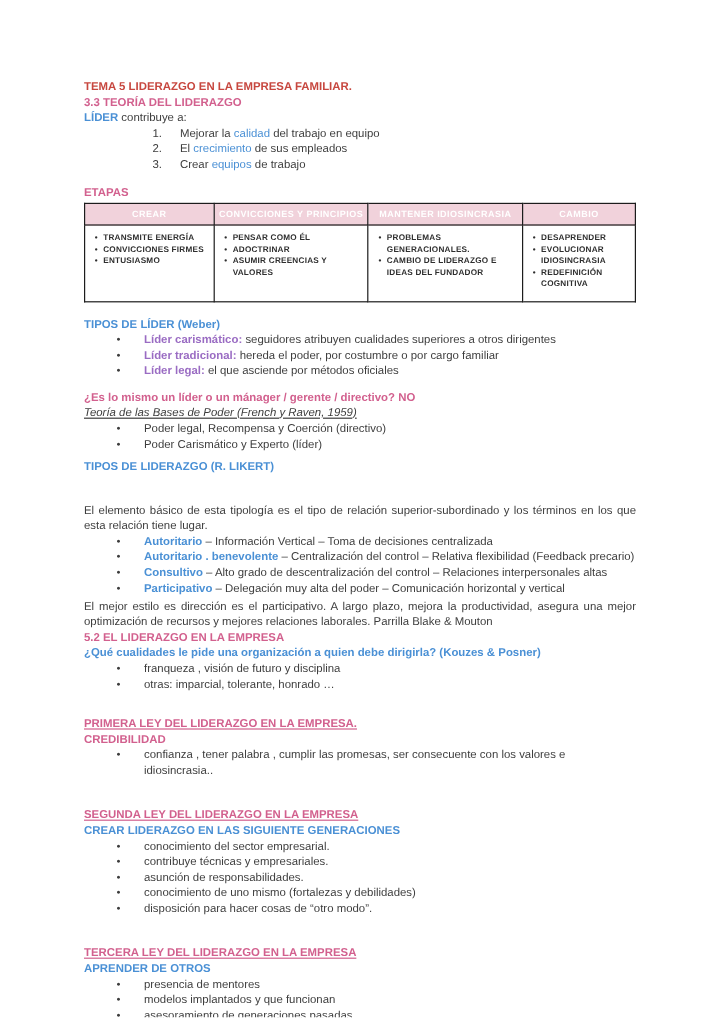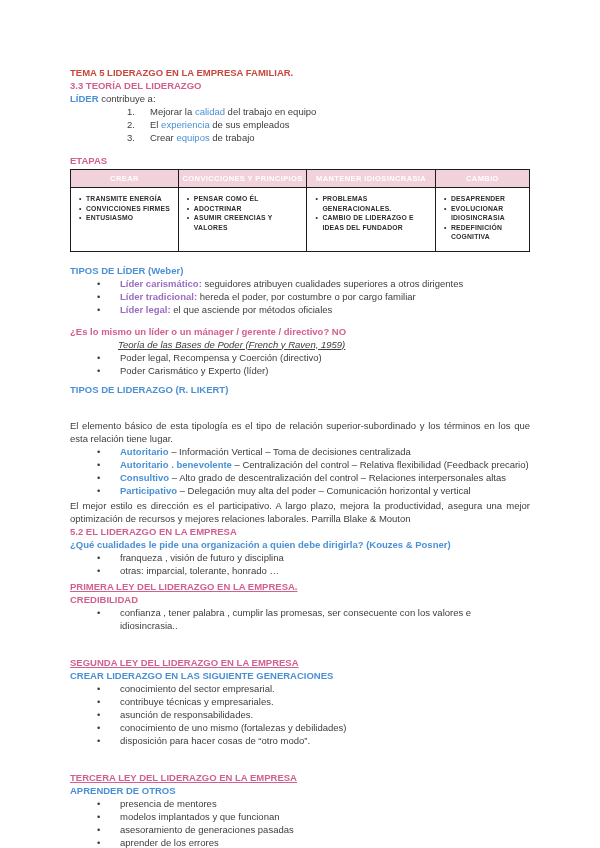--- a/index.html
+++ b/index.html
@@ -11,23 +11,23 @@
     color:#3d3d3d;
     overflow:hidden;
   }
   p,h1,h2,h3 { margin:0; font-size:9.5px; line-height:13px; font-weight:normal; }
   .b  { font-weight:bold; }
   .red    { color:#c7473f; }
   .pink   { color:#d2608e; }
   .blue   { color:#4a90d5; }
   .purple { color:#9a6cc3; }
   .u  { text-decoration:underline; }
-  .it { font-style:italic;margin-left:48px; }
+  .it { font-style:italic; }
   .just { text-align:justify;margin-top:23px; }
-  .mt2 {margin-top:2px;} .mt3 {margin-top:3px;} .mt6 {margin-top:6px;}
+  .mt2 {margin-top:2px;} .mt3 {margin-top:20px;} .mt6 {margin-top:6px;}
   .mt7 {margin-top:24px;} .mt9 {margin-top:9px;} .mt10 {margin-top:10px;}
   .mt12 {margin-top:12px;}
 
   
   ol.nums { margin:0; padding:0 0 0 57px; list-style:none; }
   ol.nums li { font-size:9.5px; line-height:13px; }
   ol.nums .num { display:inline-block; width:23px; }
 
   
   ul.bul { margin:0; padding:0 0 0 27px; list-style:none; }
@@ -56,21 +56,21 @@
 
 <div class="page">
 
   <h1 class="red b">TEMA 5 LIDERAZGO EN LA EMPRESA FAMILIAR.</h1>
   <h2 class="pink b">3.3 TEORÍA DEL LIDERAZGO</h2>
 
   <p><span class="blue b">LÍDER</span><span> contribuye a:</span></p>
 
   <ol class="nums">
     <li><span class="num">1.</span><span>Mejorar la </span><span class="blue">calidad</span><span> del trabajo en equipo</span></li>
-    <li><span class="num">2.</span><span>El </span><span class="blue">experiencia</span><span> de sus empleados</span></li>
+    <li><span class="num">2.</span><span>El </span><span class="blue">crecimiento</span><span> de sus empleados</span></li>
     <li><span class="num">3.</span><span>Crear </span><span class="blue">equipos</span><span> de trabajo</span></li>
   </ol>
 
   <h3 class="pink b mt10">ETAPAS</h3>
 
   <table class="etapas">
     <tbody>
         <tr>
       <th class="w1">CREAR</th>
       <th class="w2">CONVICCIONES Y PRINCIPIOS</th>

